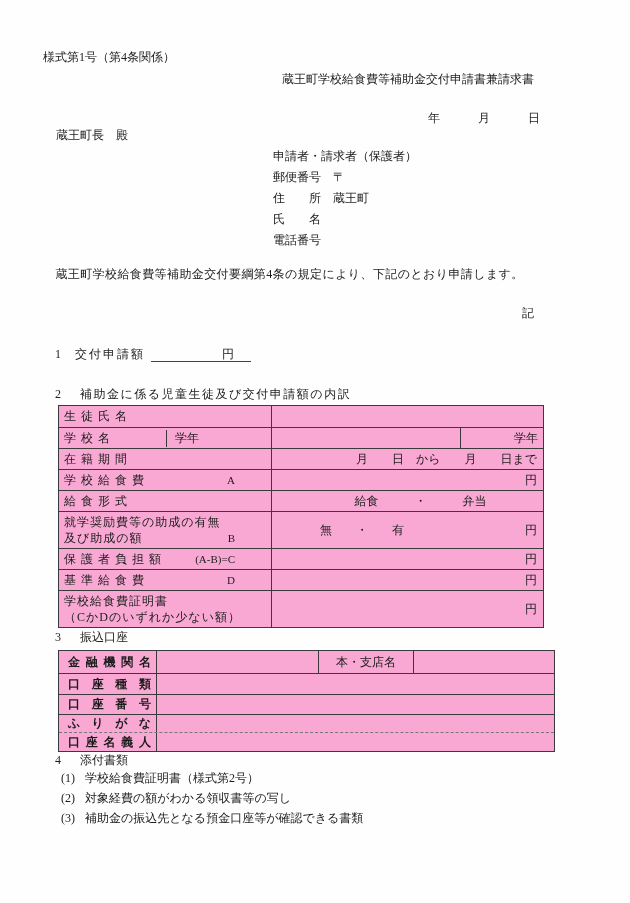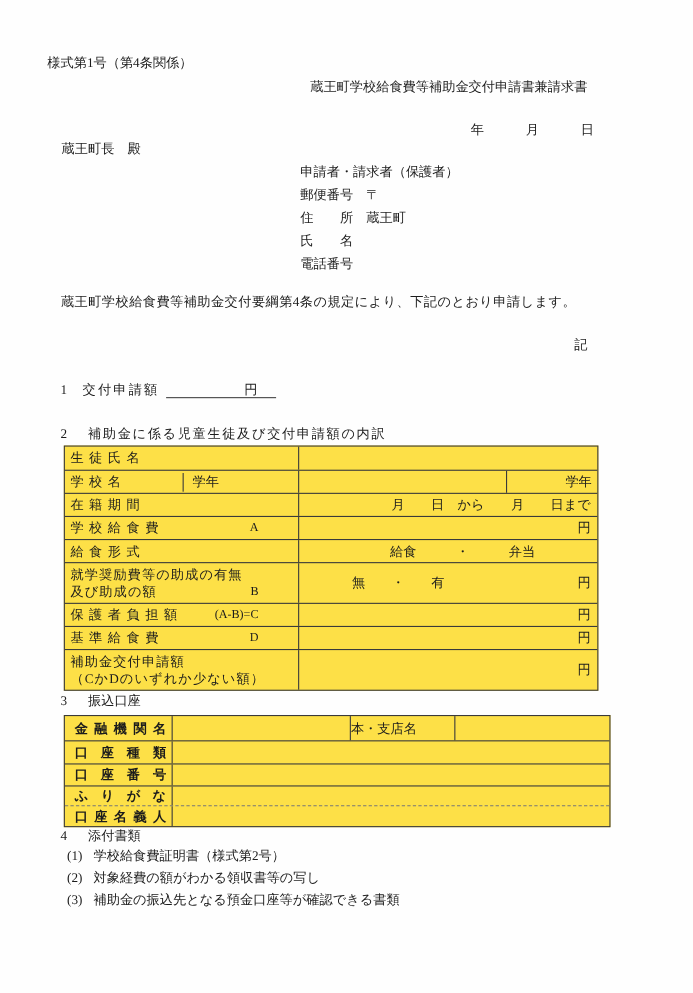--- a/index.html
+++ b/index.html
@@ -24,21 +24,21 @@
 
   
   .numline { display:flex; align-items:flex-start; }
   .numline .num { display:inline-block; width:20px; }
   .numline .numw { display:inline-block; width:25px; }
   .s1-label { letter-spacing:2px; margin-right:6px; }
   .s2-heading { letter-spacing:1.5px; }
   .uline { display:inline-block; width:100px; border-bottom:1px solid #444; text-align:right; padding-right:17px; box-sizing:border-box; height:15px; }
 
   
-  .tbl { position:absolute; box-sizing:border-box; border:1px solid #3a3a3a; background:#fde047; }
+  .tbl { position:absolute; box-sizing:border-box; border:1px solid #3a3a3a; background:#f9a8d4; }
   .tbl .row { display:flex; border-top:1px solid #3a3a3a; box-sizing:border-box; }
   .tbl .row:first-child { border-top:none; }
   .h21 { height:21px; } .h37 { height:37px; }
 
   
   .t2 { left:58px; top:405px; width:486px; }
   .t2 .lbl { width:212px; box-sizing:border-box; padding-left:5px; display:flex; align-items:center; justify-content:space-between; word-spacing:2px; }
   .t2 .lbl .code, .code { font-size:11px; letter-spacing:0; }
   .t2 .lbl .code { margin-right:36px; }
   .t2 .lbl.two { flex-direction:column; align-items:stretch; justify-content:center; letter-spacing:1px; }
@@ -55,21 +55,21 @@
   .val.between { justify-content:space-between; }
   .val .nv { margin-left:48px; }
   .val .unit-r { margin-right:6px; }
 
   
   .t3 { left:58px; top:650px; width:497px; }
   .t3 .lbl { width:97px; box-sizing:border-box; padding:0 5px 0 9px; display:flex; align-items:center;font-weight:bold; }
   .t3 .lbl span { flex:1; text-align:justify; text-align-last:justify; }
   .t3 .cell { border-left:1px solid #3a3a3a; box-sizing:border-box; }
   .t3 .val1 { width:162px; }
-  .t3 .branch { width:95px; display:flex; align-items:center; justify-content:flex-start; }
+  .t3 .branch { width:95px; display:flex; align-items:center; justify-content:center; }
   .t3 .val2 { flex:1; }
   .t3 .valfull { flex:1; }
   .h22 { height:22px; } .h20 { height:20px; } .h18 { height:18px; } .h19 { height:19px; }
   .t3 .row.dashed-top { border-top:1px dashed #777; }
 
   
   .attach { position:absolute; left:61px; top:768px; }
   .attach .item { display:flex; height:20px; align-items:center; }
   .attach .inum { display:inline-block; width:24px; }
 </style>
@@ -190,21 +190,21 @@
           <span>基 準 給 食 費</span>
           <span class="code">D</span>
         </div>
       <div class="val right">
           <span>円</span>
         </div>
     </div>
     <div class="row h37">
       <div class="lbl two">
         <div class="line">
-            <span>補助金交付申請額</span>
+            <span>学校給食費証明書</span>
           </div>
         <div class="line">
             <span>（CかDのいずれか少ない額）</span>
           </div>
       </div>
       <div class="val right">
           <span>円</span>
         </div>
     </div>
   </div>

